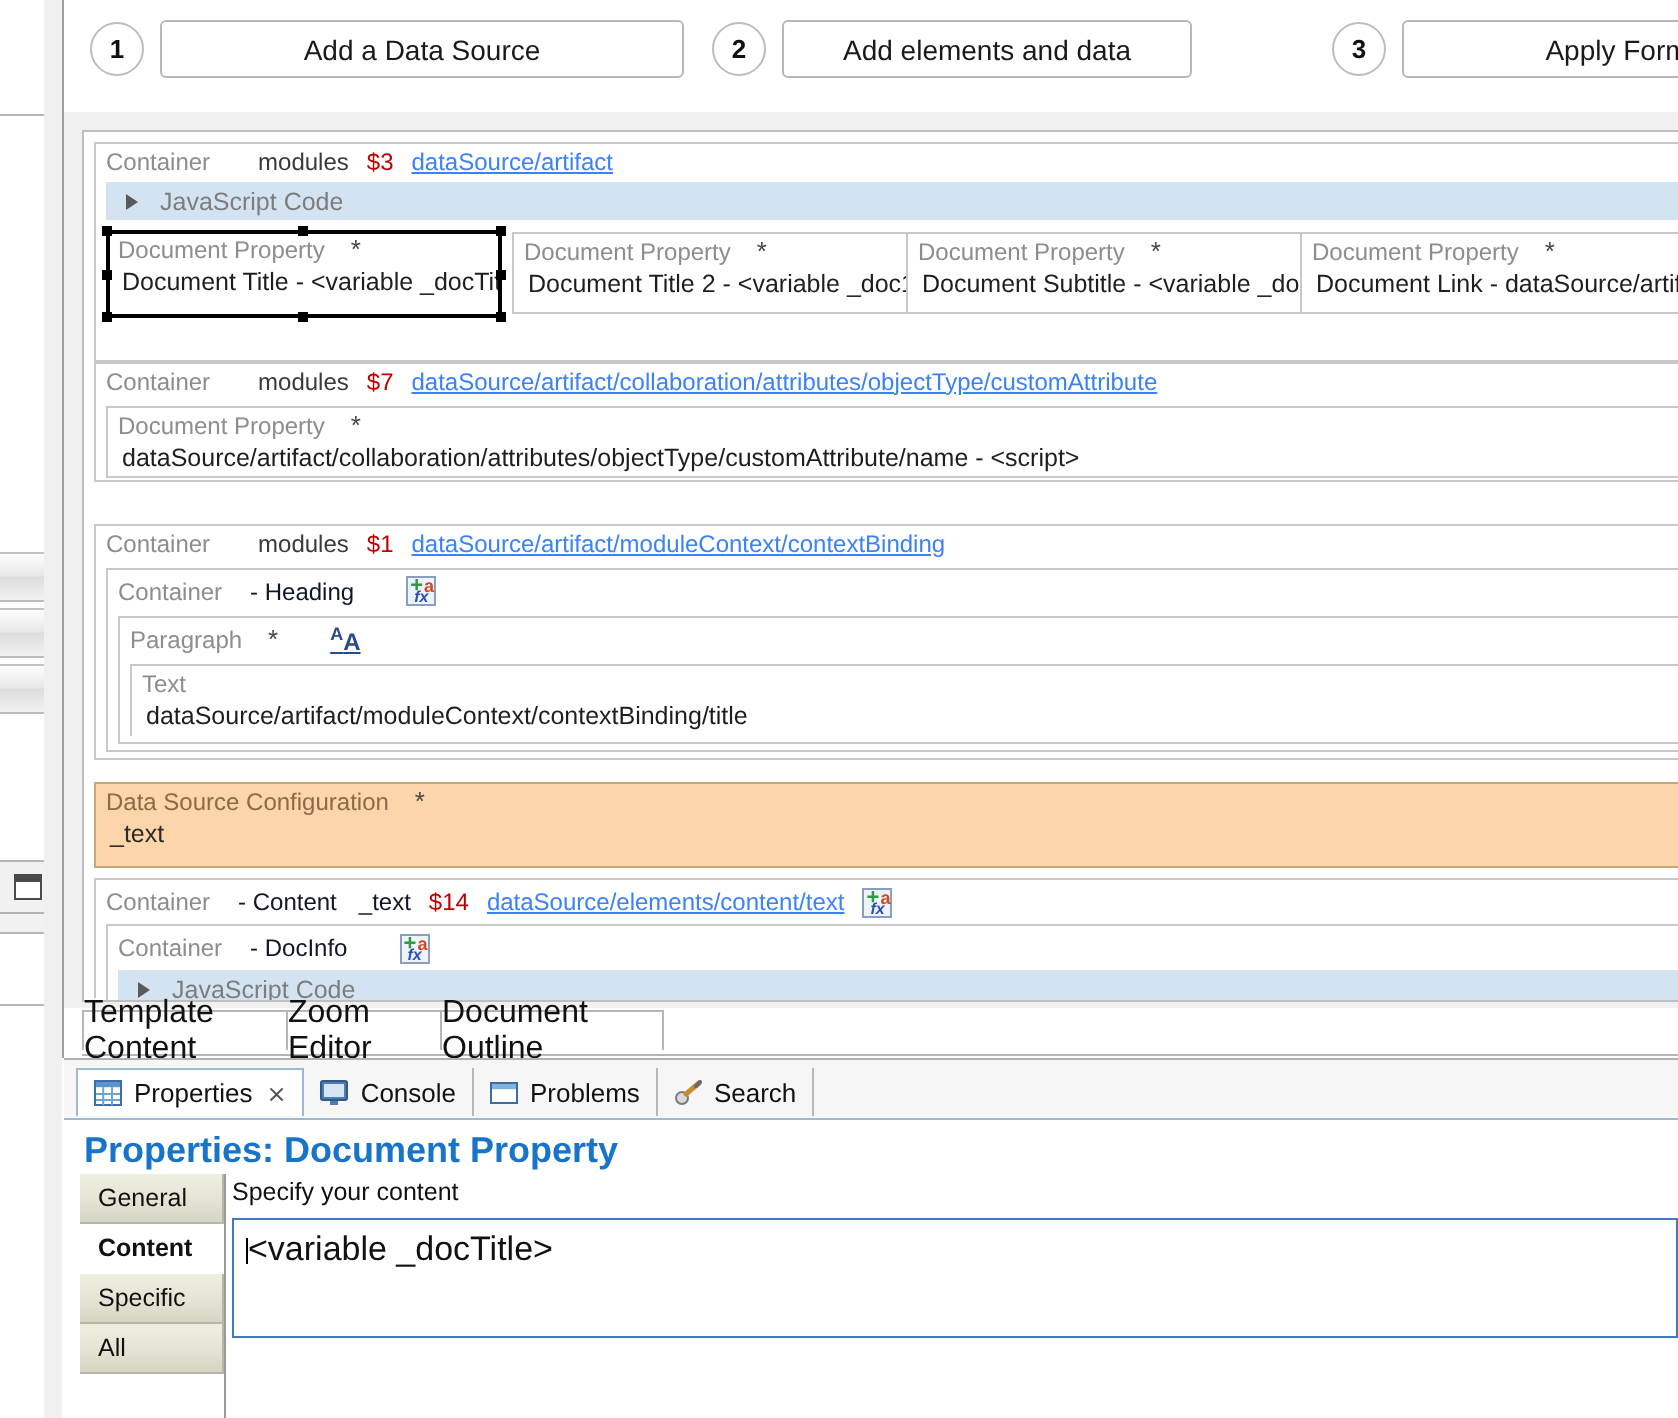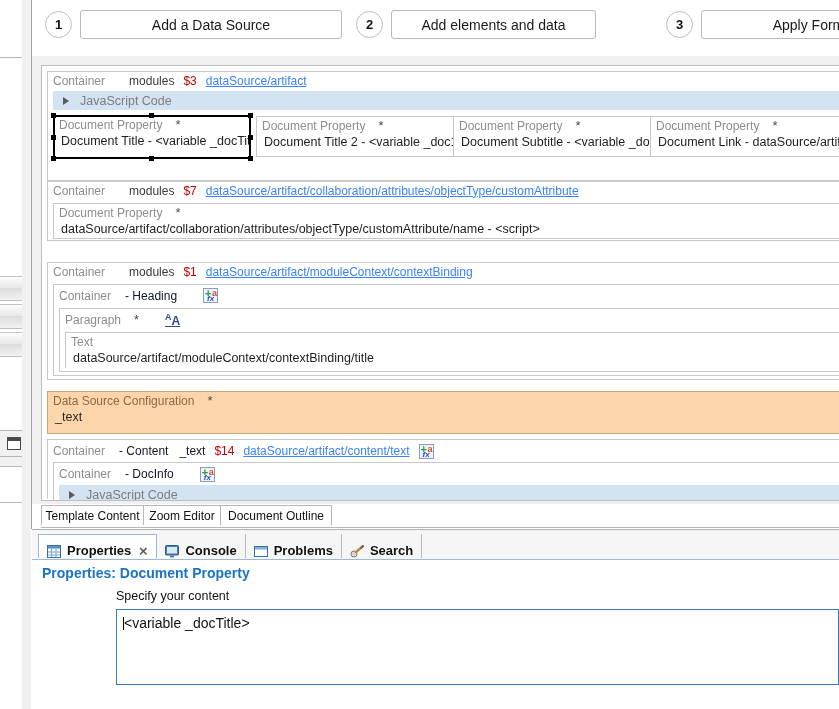--- a/index.html
+++ b/index.html
@@ -83,46 +83,46 @@
   .aaicon .lg{font-size:12px;}
 
   
   .orange{background:#fcd5aa;border:1px solid #c9a878;box-sizing:border-box;}
   .orange .hdr .lbl{color:#8b6a46;}
   .orange .valrow{color:#2a2a2a;}
 
   
   .edtabs{position:absolute;left:41px;top:505px;right:0;height:20px;}
   .edtab{position:absolute;top:0;height:20px;border:1px solid #b6b6b6;border-bottom:none;
-    background:#fff;display:flex;align-items:center;justify-content:center;font-size:12px;color:#111;
+    background:#fff;display:flex;align-items:center;justify-content:center;font-size:16px;color:#111;
     box-sizing:border-box;}
   .edtab.active{background:#fff;font-weight:normal;}
   .edtabline{position:absolute;left:41px;top:525px;right:0;height:2px;background:#ffffff;border-bottom:1px solid #b6b6b6;}
 
   
   .bottom{position:absolute;left:32px;top:529px;right:0;bottom:0;background:#f6f6f6;border-top:1px solid #b0b0b0;}
   .viewtabs{position:absolute;left:6px;top:4px;height:24px;display:flex;align-items:stretch;}
-  .vtab{display:flex;align-items:flex-end;padding:0 8px;font-size:13px;color:#111;
-    border-right:1px solid #b9b9b9;height:24px;box-sizing:border-box;font-weight:bold;}
+  .vtab{display:flex;align-items:center;padding:0 8px;font-size:13px;color:#111;
+    border-right:1px solid #b9b9b9;height:24px;box-sizing:border-box;}
   .vtab.active{background:#ffffff;border:1px solid #9fb8d4;border-bottom:none;}
   .vtab .ic{margin-right:6px;display:flex;align-items:center;}
   .vtab .cls{margin-left:7px;color:#555;font-size:12px;}
 
   .propbody{position:absolute;left:0;top:29px;right:0;bottom:0;background:#ffffff;border-top:1px solid #9fb8d4;}
-  .ptitle{position:absolute;left:10px;top:5px;font-size:14px;font-weight:bold;color:#1874c8;}
+  .ptitle{position:absolute;left:10px;top:5px;font-size:18px;font-weight:bold;color:#1874c8;}
   .psidebar{position:absolute;left:8px;top:27px;width:72px;bottom:0;background:#ffffff;border-right:1px solid #9a9a9a;}
   .ptab{height:25px;display:flex;align-items:center;padding-left:9px;font-size:12.5px;color:#111;box-sizing:border-box;
     background:linear-gradient(to bottom,#efeee1 0%,#e3e2d2 60%,#d6d5c3 100%);
     border:1px solid #b7b6a6;border-left:none;border-top:none;}
   .ptab.sel{background:#ffffff;border:none;font-weight:bold;border-bottom:1px solid #ffffff;}
   .ptab.blank{background:#ffffff;border:none;}
   .pcontent{position:absolute;left:82px;top:27px;right:0;bottom:0;}
   .plabel{font-size:12.5px;color:#111;padding:2px 0 0 2px;}
-  .ptextarea{position:absolute;left:2px;top:22px;right:0;height:76px;border:1px solid #3e7bbf;
-    background:#fff;box-sizing:border-box;font-size:14px;color:#111;padding:5px 6px;
+  .ptextarea{position:absolute;left:2px;top:22px;right:0;height:60px;border:1px solid #3e7bbf;
+    background:#fff;box-sizing:border-box;font-size:17px;color:#111;padding:5px 6px;
     font-family:"Liberation Sans", sans-serif;}
   .caret{display:inline-block;width:1px;height:13px;background:#000;vertical-align:-2px;margin-right:0px;}
 </style>
 </head>
 <body>
 
 <div class="root">
 
   <div class="leftstrip">
     <div class="divline"></div>
@@ -271,21 +271,21 @@
       </div>
       <div class="valrow">_text</div>
     </div>
 
     <div class="cbox" style="position:absolute;left:5px;top:373px;width:840px;height:60px;border-bottom:none;">
       <div class="hdr" style="height:22px;">
         <span class="lbl">Container</span>
         <span class="dash">- Content</span>
         <span class="dash" style="margin-left:11px;">_text</span>
         <span class="dollar">$14</span>
-        <span class="path">dataSource/artifact/content/text</span>
+        <span class="path">dataSource/elements/content/text</span>
         <span class="fxicon" style="margin-left:9px;">
           <span class="plus">+</span>
           <span class="q">a</span>
           <span class="fx">fx</span>
         </span>
       </div>
       <div class="cbox" style="position:absolute;left:5px;top:22px;width:835px;height:38px;border-bottom:none;">
         <div class="hdr" style="height:22px;">
           <span class="lbl">Container</span>
           <span class="dash">- DocInfo</span>
@@ -355,20 +355,27 @@
               <line x1="11" y1="3" x2="13" y2="1" stroke="#6a6a6a" stroke-width="2" stroke-linecap="round"></line>
             </svg>
         </span>
         <span>Search</span>
       </div>
     </div>
 
     <div class="propbody">
       <div class="ptitle">Properties: Document Property</div>
 
+      <div class="psidebar">
+        <div class="ptab">General</div>
+        <div class="ptab sel">Content</div>
+        <div class="ptab">Specific</div>
+        <div class="ptab">All</div>
+        <div class="ptab blank"></div>
+      </div>
 
       <div class="pcontent">
         <div class="plabel">Specify your content</div>
         <div class="ptextarea"><span class="caret"></span><span>&lt;variable _docTitle&gt;</span></div>
       </div>
     </div>
   </div>
 
 </div>
 

